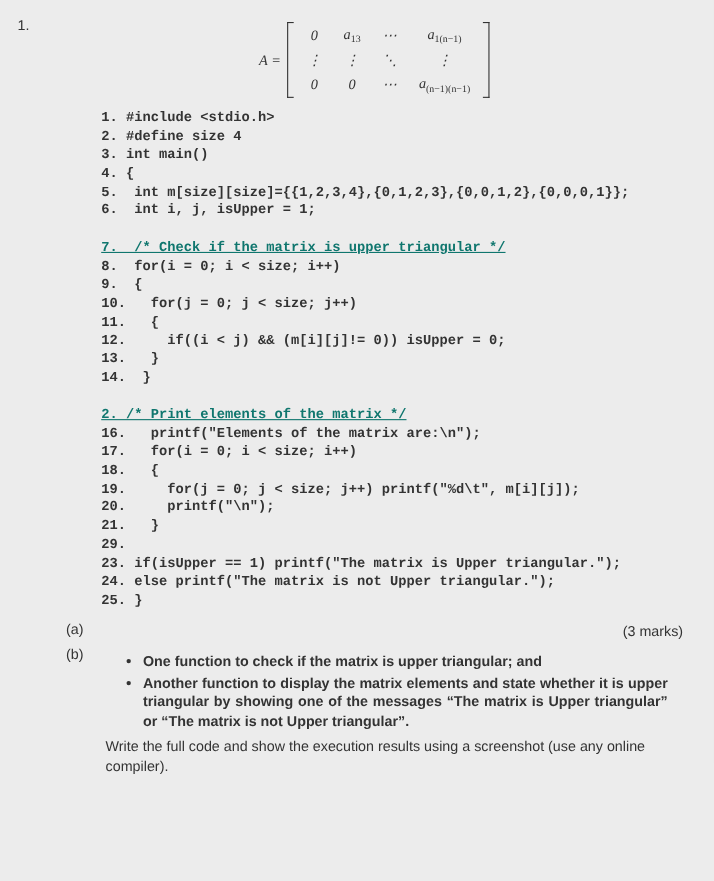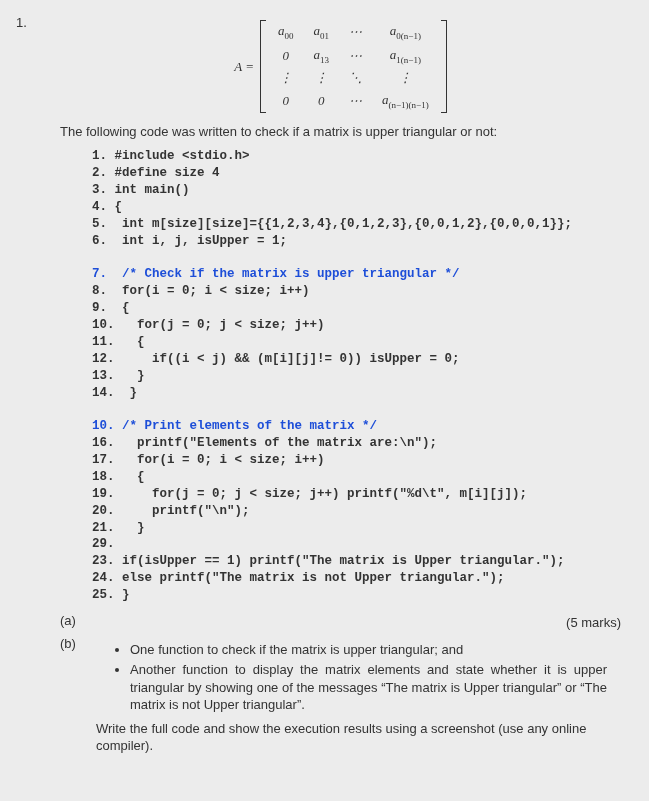--- a/index.html
+++ b/index.html
@@ -40,49 +40,43 @@
   .sub { font-size: 9px; vertical-align: sub; font-style: normal; }
   .code {
     font-family: 'Courier New', monospace;
     font-size: 12.5px;
     font-weight: bold;
     color: #333;
     white-space: pre;
     margin: 8px 0 8px 32px;
     line-height: 1.35;
   }
-  .code .cm { color: #1d4ed8; }
+  .code .cm { color: #0f766e; text-decoration: underline; }
   .para { margin: 6px 0; }
   .subrow { display: flex; margin-top: 4px; }
   .sublabel { width: 36px; flex-shrink: 0; }
   .subcontent { flex: 1; }
   .marks { text-align: right; margin-top: 2px; }
-  ul.bullets { list-style: disc; margin: 6px 14px 6px 34px; }
+  ul.bullets { list-style: disc; margin: 6px 14px 6px 34px; font-weight: bold; }
   ul.bullets li { margin-bottom: 2px; text-align: justify; }
 </style>
 </head>
 <body>
 
 <div class="row">
   <div class="qnum">1.</div>
   <div class="content">
 
 
     <div class="matrix-wrap">
       <div class="Aeq">
         <span class="lhs">A =</span>
         <span class="bracket left"></span>
         <table class="mtable">
           <tbody>
-              <tr>
-            <td><span>a</span><span class="sub">00</span></td>
-            <td><span>a</span><span class="sub">01</span></td>
-            <td><span>⋯</span></td>
-            <td><span>a</span><span class="sub">0(n−1)</span></td>
-          </tr>
           <tr>
             <td><span>0</span></td>
             <td><span>a</span><span class="sub">13</span></td>
             <td><span>⋯</span></td>
             <td><span>a</span><span class="sub">1(n−1)</span></td>
           </tr>
           <tr>
             <td><span>⋮</span></td>
             <td><span>⋮</span></td>
             <td><span>⋱</span></td>
@@ -93,54 +87,53 @@
             <td><span>0</span></td>
             <td><span>⋯</span></td>
             <td><span>a</span><span class="sub">(n−1)(n−1)</span></td>
           </tr>
         </tbody>
           </table>
         <span class="bracket right"></span>
       </div>
     </div>
 
-    <div class="para">The following code was written to check if a matrix is upper triangular or not:</div>
 
     <div class="code"><span>1. #include &lt;stdio.h&gt;</span>
 <span>2. #define size 4</span>
 <span>3. int main()</span>
 <span>4. {</span>
 <span>5.  int m[size][size]={{1,2,3,4},{0,1,2,3},{0,0,1,2},{0,0,0,1}};</span>
 <span>6.  int i, j, isUpper = 1;</span>
 
 <span class="cm">7.  /* Check if the matrix is upper triangular */</span>
 <span>8.  for(i = 0; i &lt; size; i++)</span>
 <span>9.  {</span>
 <span>10.   for(j = 0; j &lt; size; j++)</span>
 <span>11.   {</span>
 <span>12.     if((i &lt; j) &amp;&amp; (m[i][j]!= 0)) isUpper = 0;</span>
 <span>13.   }</span>
 <span>14.  }</span>
 
-<span class="cm">10. /* Print elements of the matrix */</span>
+<span class="cm">2. /* Print elements of the matrix */</span>
 <span>16.   printf("Elements of the matrix are:\n");</span>
 <span>17.   for(i = 0; i &lt; size; i++)</span>
 <span>18.   {</span>
 <span>19.     for(j = 0; j &lt; size; j++) printf("%d\t", m[i][j]);</span>
 <span>20.     printf("\n");</span>
 <span>21.   }</span>
 <span>29.</span>
 <span>23. if(isUpper == 1) printf("The matrix is Upper triangular.");</span>
 <span>24. else printf("The matrix is not Upper triangular.");</span>
 <span>25. }</span></div>
 
     <div class="subrow">
       <div class="sublabel">(a)</div>
       <div class="subcontent">
-        <div class="marks">(5 marks)</div>
+        <div class="marks">(3 marks)</div>
       </div>
     </div>
 
     <div class="subrow">
       <div class="sublabel">(b)</div>
       <div class="subcontent">
         <ul class="bullets">
           <li>One function to check if the matrix is upper triangular; and</li>
           <li>Another function to display the matrix elements and state whether it is upper triangular by showing one of the messages “The matrix is Upper triangular” or “The matrix is not Upper triangular”.</li>
         </ul>

